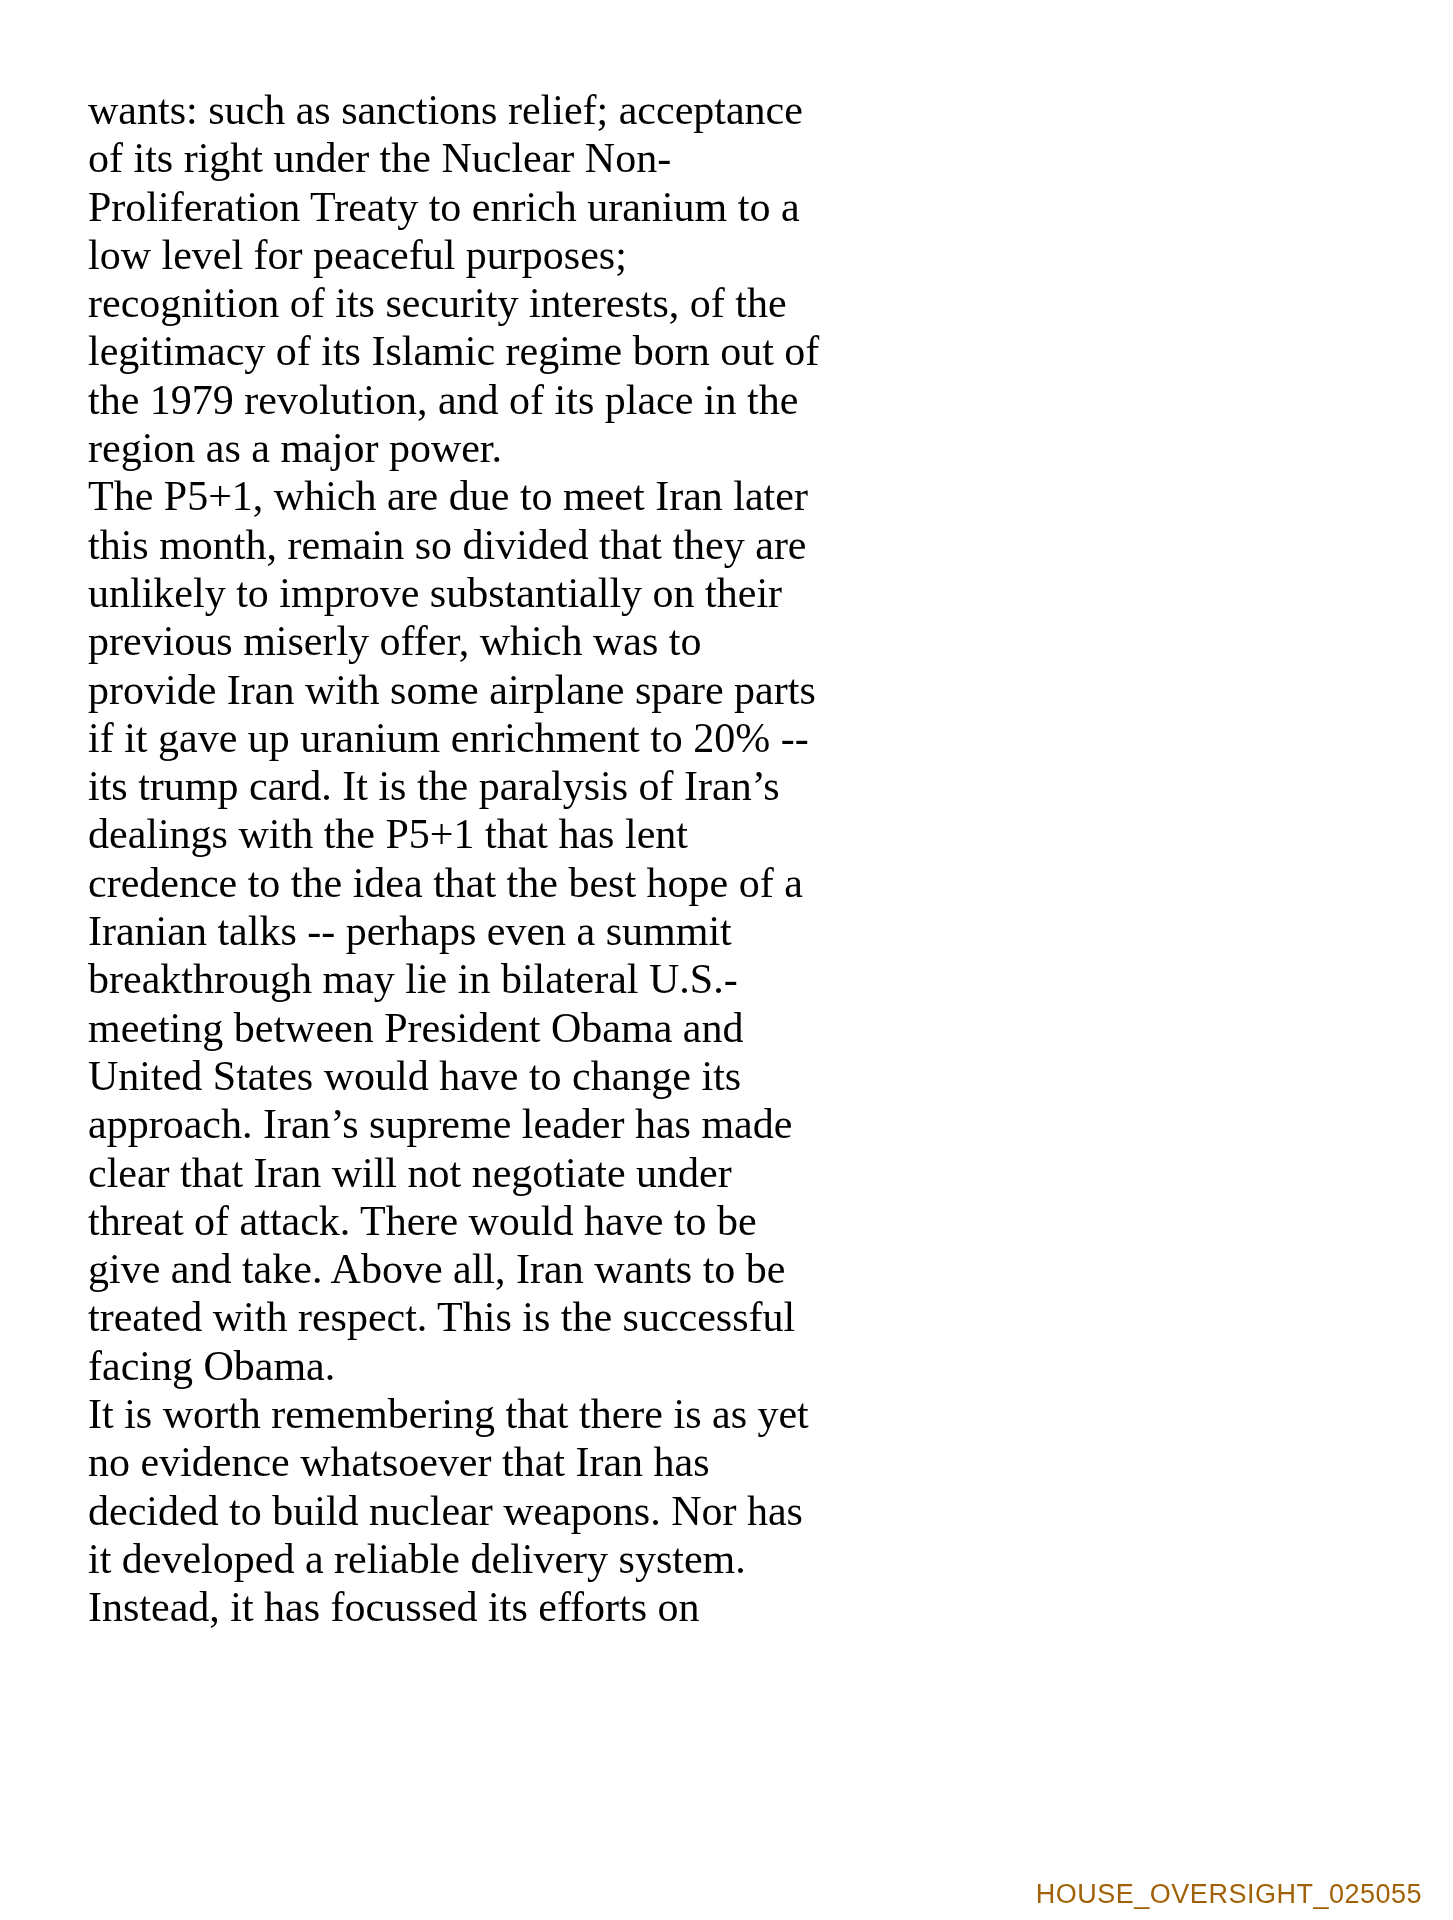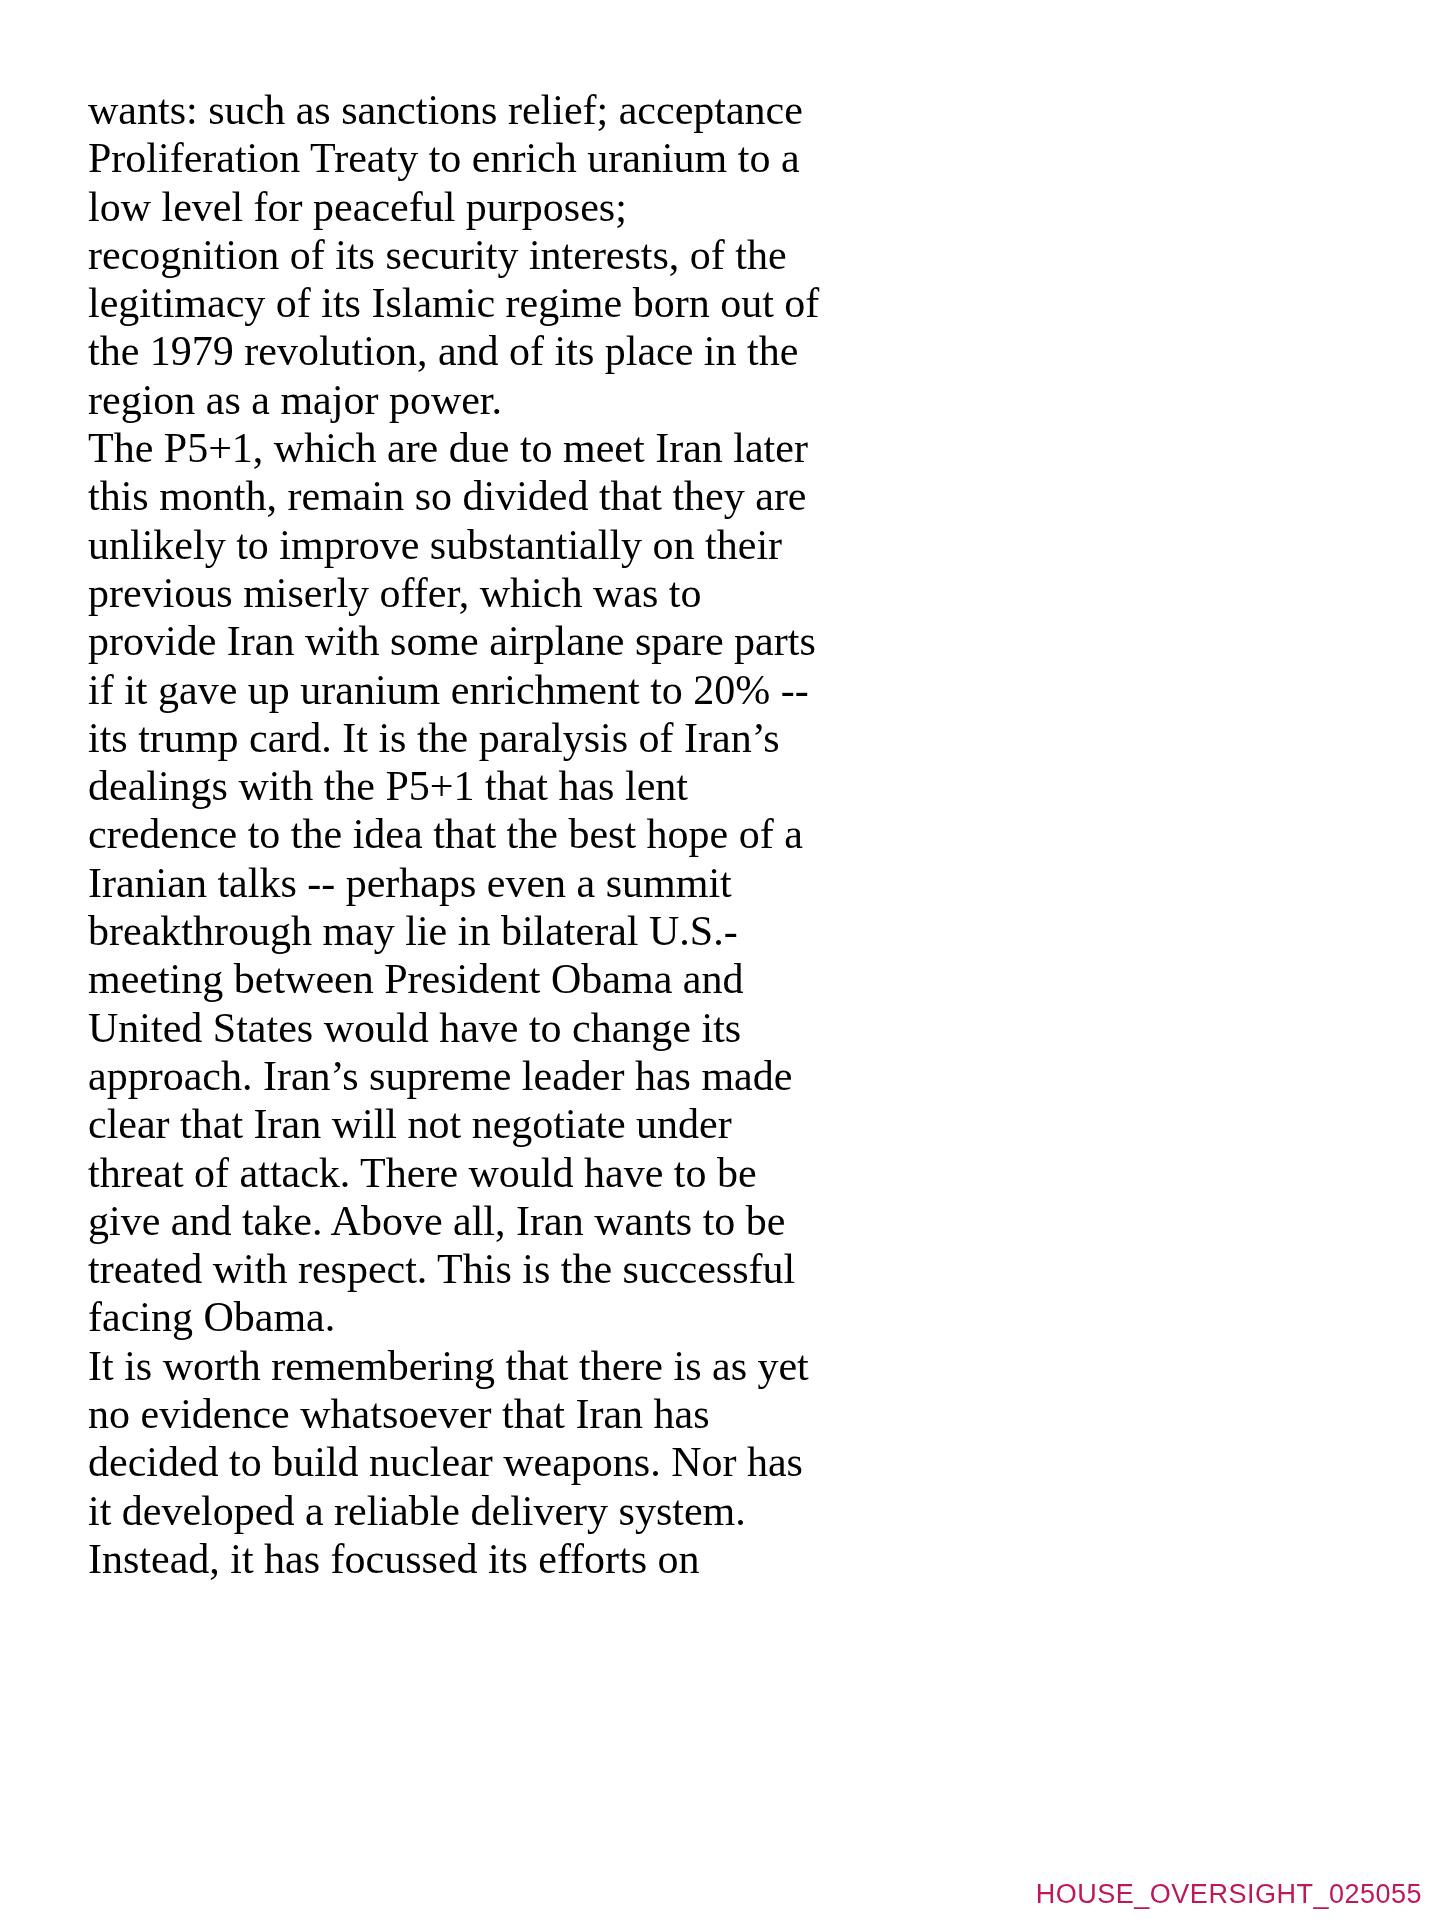--- a/index.html
+++ b/index.html
@@ -27,30 +27,31 @@
   }
   .text-block .line {
     white-space: nowrap;
   }
   .bates {
     position: absolute;
     right: 20px;
     bottom: 10px;
     font-family: "Liberation Sans", "DejaVu Sans", sans-serif;
     font-size: 27px;
-    color: #be185d;
+    color: #a16207;
     letter-spacing: 0.5px;
   }
 </style>
 </head>
 <body>
 
 <div class="page">
   <div class="text-block">
       <div class="line">wants: such as sanctions relief; acceptance</div>
+      <div class="line">of its right under the Nuclear Non-</div>
       <div class="line">Proliferation Treaty to enrich uranium to a</div>
       <div class="line">low level for peaceful purposes;</div>
       <div class="line">recognition of its security interests, of the</div>
       <div class="line">legitimacy of its Islamic regime born out of</div>
       <div class="line">the 1979 revolution, and of its place in the</div>
       <div class="line">region as a major power.</div>
       <div class="line">The P5+1, which are due to meet Iran later</div>
       <div class="line">this month, remain so divided that they are</div>
       <div class="line">unlikely to improve substantially on their</div>
       <div class="line">previous miserly offer, which was to</div>

